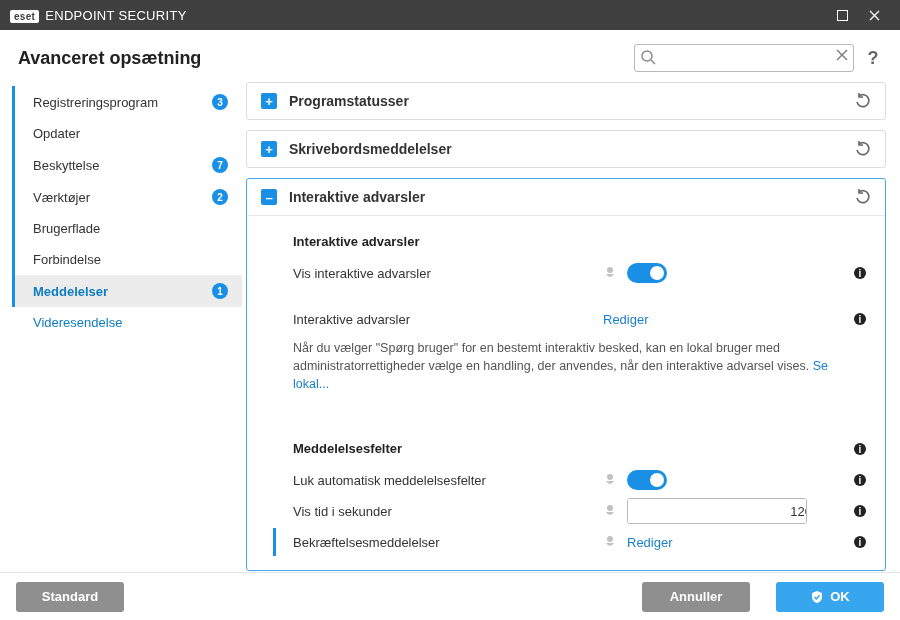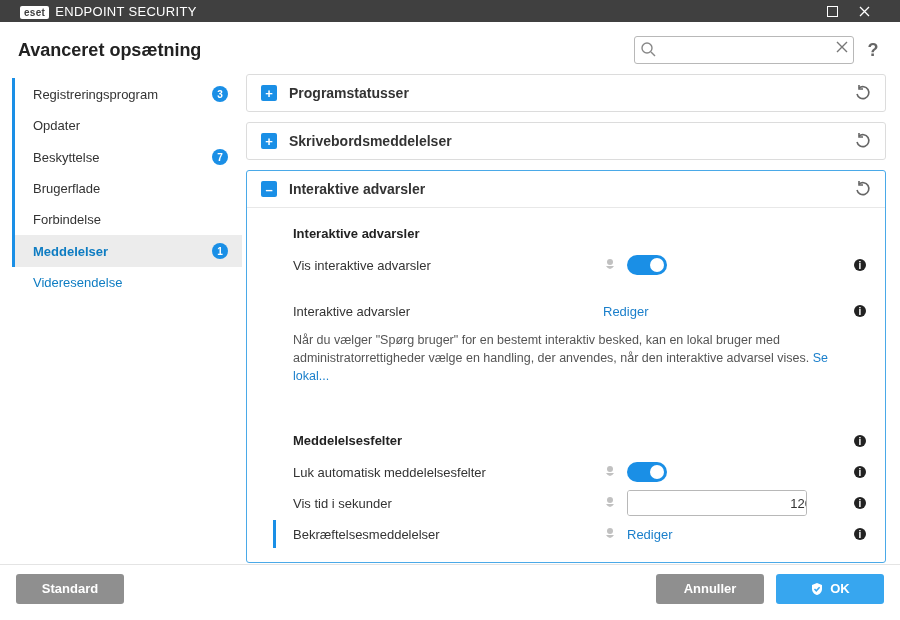--- a/index.html
+++ b/index.html
@@ -1,19 +1,19 @@
 <!DOCTYPE html>
 <html><head>
   <meta charset="utf-8">
   <style>
     * { box-sizing: border-box; margin: 0; padding: 0; font-family: "Segoe UI", Arial, sans-serif; }
     html, body { width: 900px; height: 620px; overflow: hidden; background: #fff; }
 
     
-    .titlebar { height: 22px; background: #404040; color: #fff; display: flex; align-items: center; padding: 0 20px; }
+    .titlebar { height: 30px; background: #404040; color: #fff; display: flex; align-items: center; padding: 0 10px; }
     .titlebar .brand { display: flex; gap: 6px; align-items: baseline; font-size: 12px; letter-spacing: 0.3px; }
     .titlebar .brand .eset { background: #fff; color: #404040; font-weight: 700; font-size: 10px; padding: 1px 4px; border-radius: 2px; }
     .titlebar .brand .prod { font-weight: 400; font-size: 13px; }
     .titlebar .spacer { flex: 1; }
     .titlebar .winbtn { width: 32px; height: 30px; display: inline-flex; align-items: center; justify-content: center; color: #fff; font-size: 14px; cursor: pointer; }
 
     .mainwrap { height: 590px; display: flex; flex-direction: column; }
 
     
     .header-row { display: flex; align-items: center; padding: 14px 18px 10px 18px; }
@@ -64,21 +64,21 @@
 
     
     .toggle { width: 40px; height: 20px; border-radius: 10px; background: #1a8fe6; position: relative; cursor: pointer; }
     .toggle .knob { width: 14px; height: 14px; background: #fff; border-radius: 50%; position: absolute; top: 3px; right: 3px; }
 
     
     .spinwrap { display: flex; border: 1px solid #b8b8b8; border-radius: 3px; width: 180px; height: 26px; overflow: hidden; }
     .spinwrap input { flex: 1; border: none; outline: none; padding: 0 8px; text-align: right; font-size: 13px; color: #333; }
 
     
-    .footer { height: 48px; border-top: 1px solid #e4e4e4; display: flex; align-items: center; padding: 0 16px; gap: 12px; }
+    .footer { height: 48px; border-top: 1px solid #e4e4e4; display: flex; align-items: center; padding: 0 16px; gap: 26px; }
     .footer .spacer { flex: 1; }
     .btn { height: 30px; min-width: 108px; border-radius: 3px; border: none; font-size: 13px; font-weight: 600; cursor: pointer; display: inline-flex; align-items: center; justify-content: center; gap: 6px; }
     .btn.default { background: #8f8f8f; color: #fff; }
     .btn.ok { background: #37a6ef; color: #fff; }
     .btn.cancel { background: #8f8f8f; color: #fff; }
 
     svg { display: block; }
   </style>
 </head>
 <body>
@@ -130,20 +130,24 @@
         <span class="badge">3</span>
       </div>
       <div class="side-item group-head">
         <span class="label">Opdater</span>
       </div>
       <div class="side-item group-head">
         <span class="label">Beskyttelse</span>
         <span class="badge">7</span>
       </div>
       <div class="side-item group-head">
+        <span class="label">Værktøjer</span>
+        <span class="badge">2</span>
+      </div>
+      <div class="side-item group-head">
         <span class="label">Brugerflade</span>
       </div>
       <div class="side-item group-head">
         <span class="label">Forbindelse</span>
       </div>
       <div class="side-item active">
         <span class="label">Meddelelser</span>
         <span class="badge">1</span>
       </div>
       <div class="side-item accented">

